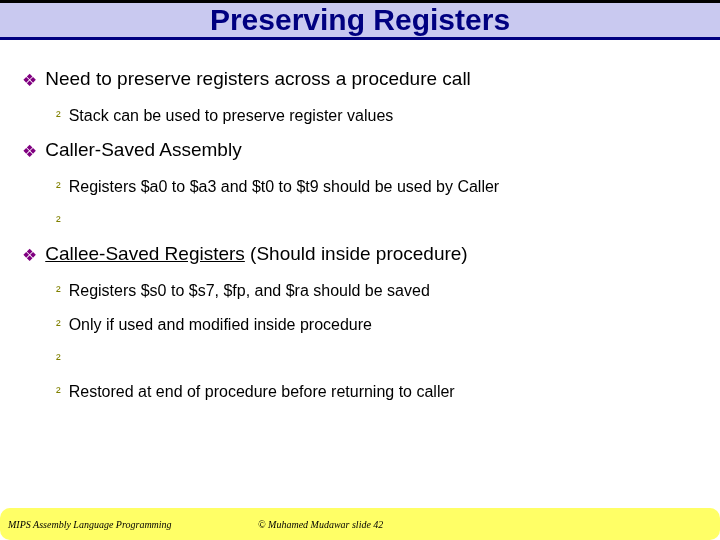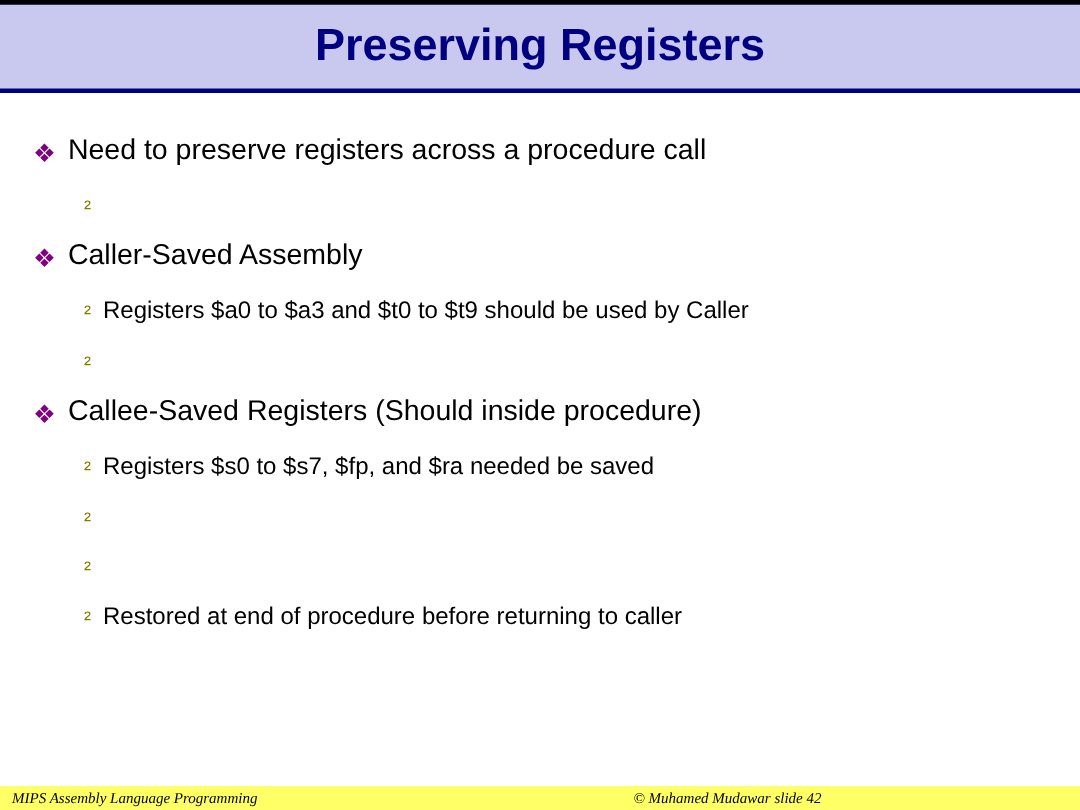--- a/index.html
+++ b/index.html
@@ -6,21 +6,21 @@
   body {
     width: 720px;
     height: 540px;
     background: #ffffff;
     font-family: Arial, Helvetica, sans-serif;
     position: relative;
     overflow: hidden;
   }
   .title-bar {
     width: 100%;
-    height: 62px;
+    height: 40px;
     background: #c9c9f0;
     border-top: 3px solid #000080;
     border-bottom: 3px solid #000080;
     display: flex;
     align-items: center;
     justify-content: center;
     position: relative;
   }
   .title-bar::before {
     content: "";
@@ -65,78 +65,81 @@
     font-size: 14px;
     margin-right: 8px;
     margin-top: 1px;
     flex-shrink: 0;
   }
   .footer {
     position: absolute;
     bottom: 0;
     left: 0;
     right: 0;
-    height: 16px;
+    height: 32px;
     background: #ffff66;
     display: flex;
     align-items: center;
     font-size: 10px;
     font-style: italic;
     font-family: "Times New Roman", serif;
     color: #000;
     padding: 0 8px;
+    border-radius: 10px;
   }
   .footer .f-left { flex: 0 0 auto; width: 250px; }
   .footer .f-mid { flex: 0 0 auto; width: 200px; }
-  .footer .f-right { flex: 1; text-align: center; }
+  .footer .f-right { flex: 1; text-align: left; }
 </style>
 </head>
 <body>
 
 <div class="title-bar">
   <div class="title-text">Preserving Registers</div>
 </div>
 
 <div class="content">
 
   <div class="l1">
     <span class="bullet">❖</span>
     <span>Need to preserve registers across a procedure call</span>
   </div>
 
   <div class="l2">
     <span class="bullet">²</span>
+    <span>Stack can be used to preserve register values</span>
   </div>
 
   <div class="l1">
     <span class="bullet">❖</span>
     <span>Caller-Saved Assembly</span>
   </div>
 
   <div class="l2">
     <span class="bullet">²</span>
     <span>Registers $a0 to $a3 and $t0 to $t9 should be used by Caller</span>
   </div>
 
   <div class="l2">
     <span class="bullet">²</span>
   </div>
 
   <div class="l1">
     <span class="bullet">❖</span>
-    <span><span style="">Callee-Saved Registers</span><span> (Should inside procedure)</span></span>
+    <span><span style="text-decoration: underline;">Callee-Saved Registers</span><span> (Should inside procedure)</span></span>
   </div>
 
   <div class="l2">
     <span class="bullet">²</span>
-    <span>Registers $s0 to $s7, $fp, and $ra needed be saved</span>
+    <span>Registers $s0 to $s7, $fp, and $ra should be saved</span>
   </div>
 
   <div class="l2">
     <span class="bullet">²</span>
+    <span>Only if used and modified inside procedure</span>
   </div>
 
   <div class="l2">
     <span class="bullet">²</span>
   </div>
 
   <div class="l2">
     <span class="bullet">²</span>
     <span>Restored at end of procedure before returning to caller</span>
   </div>

